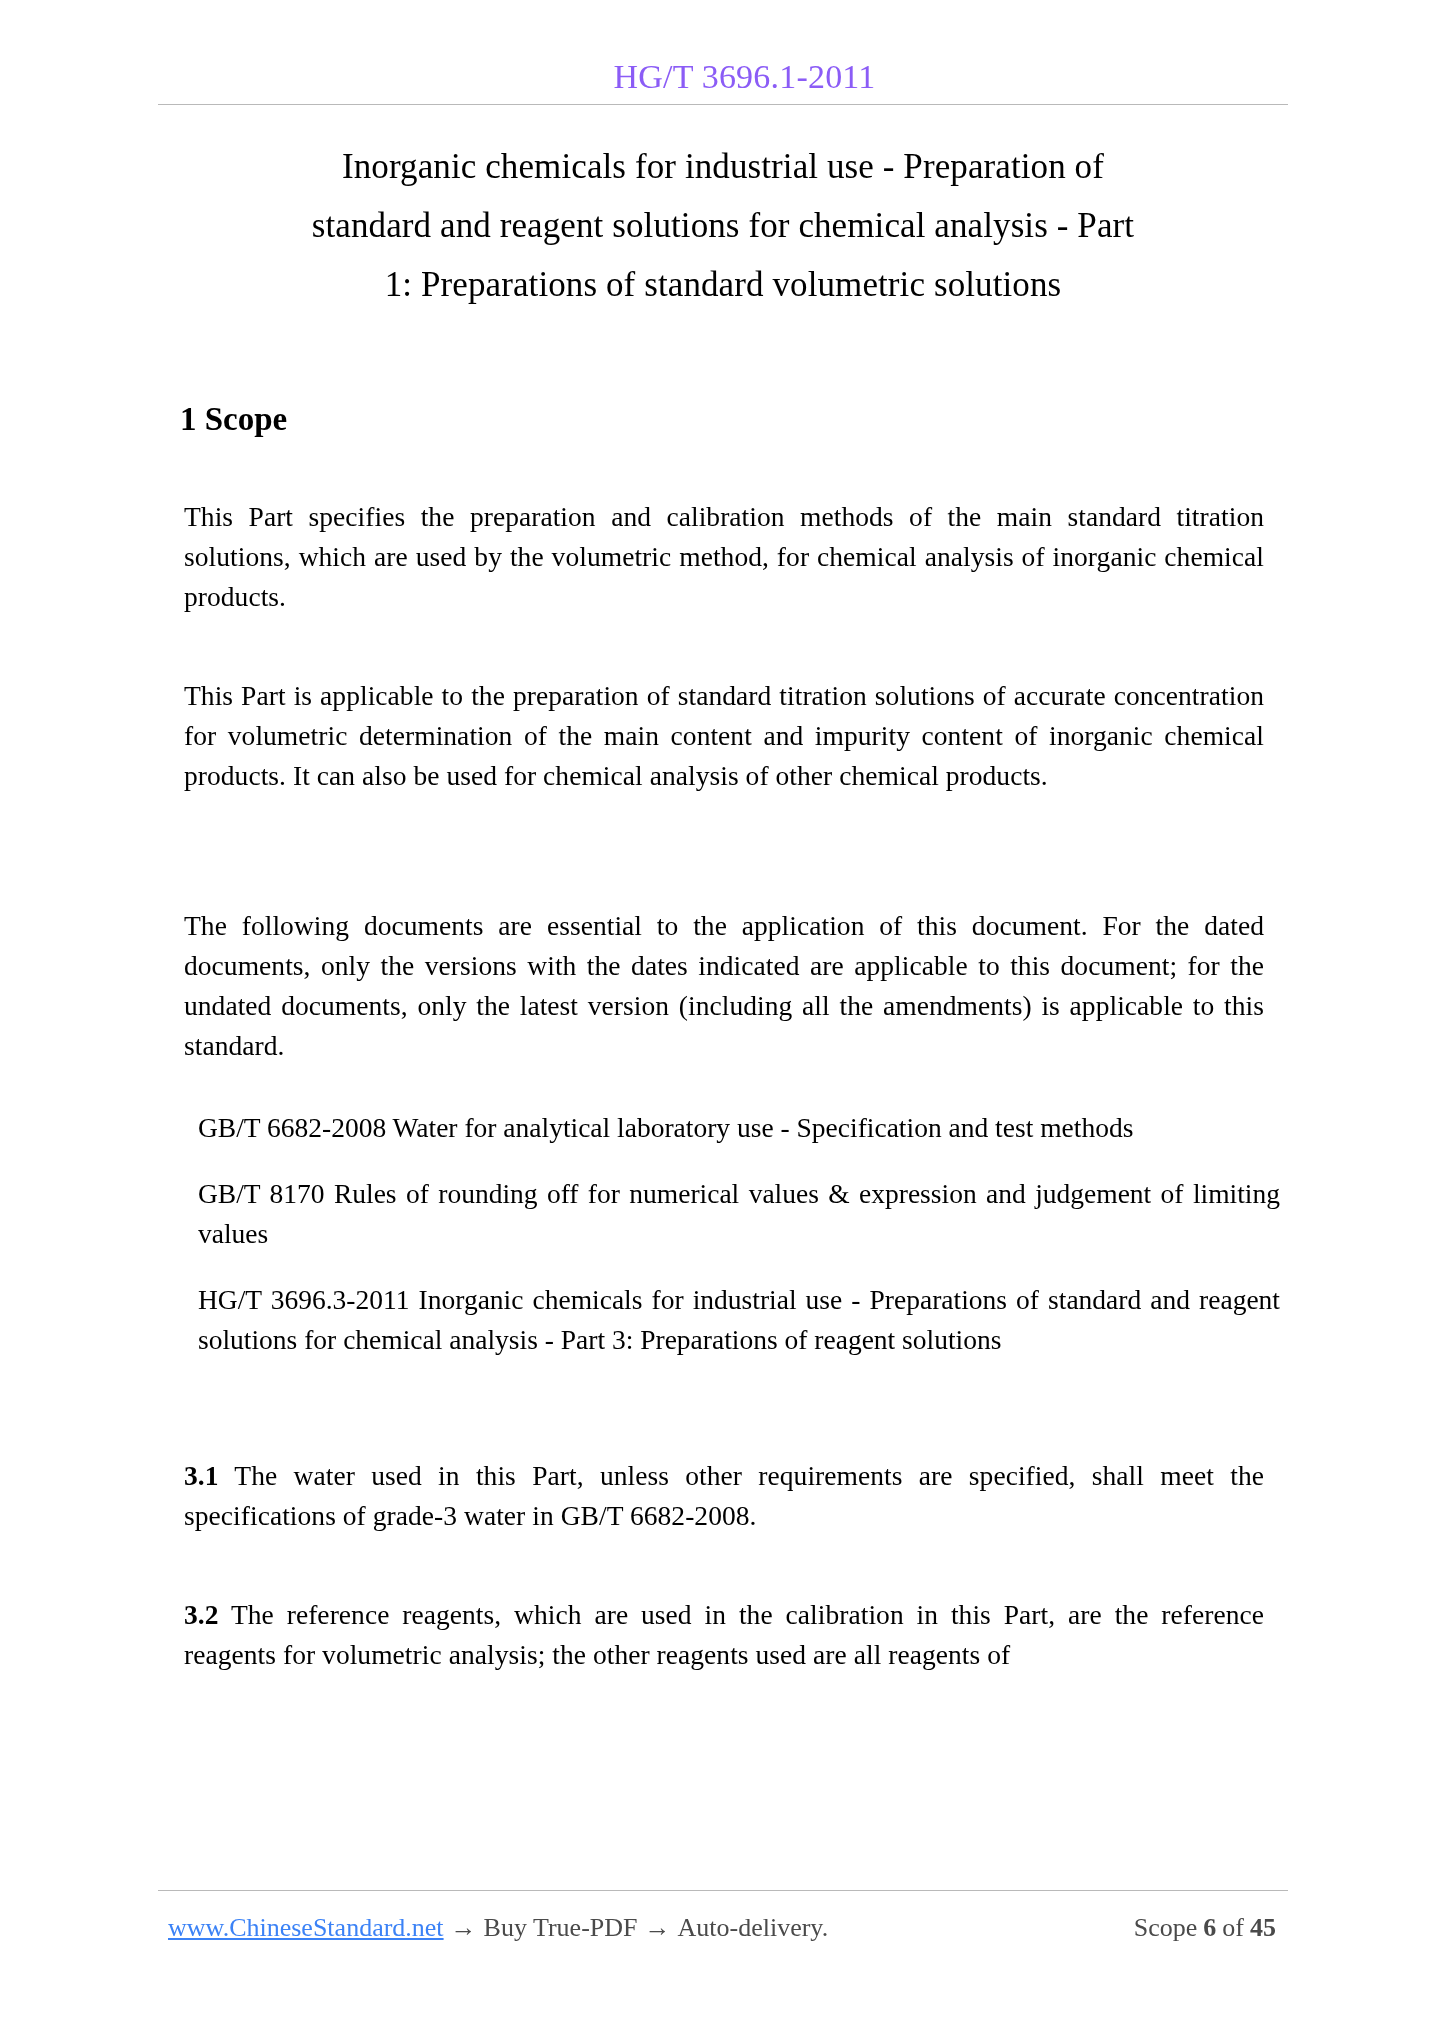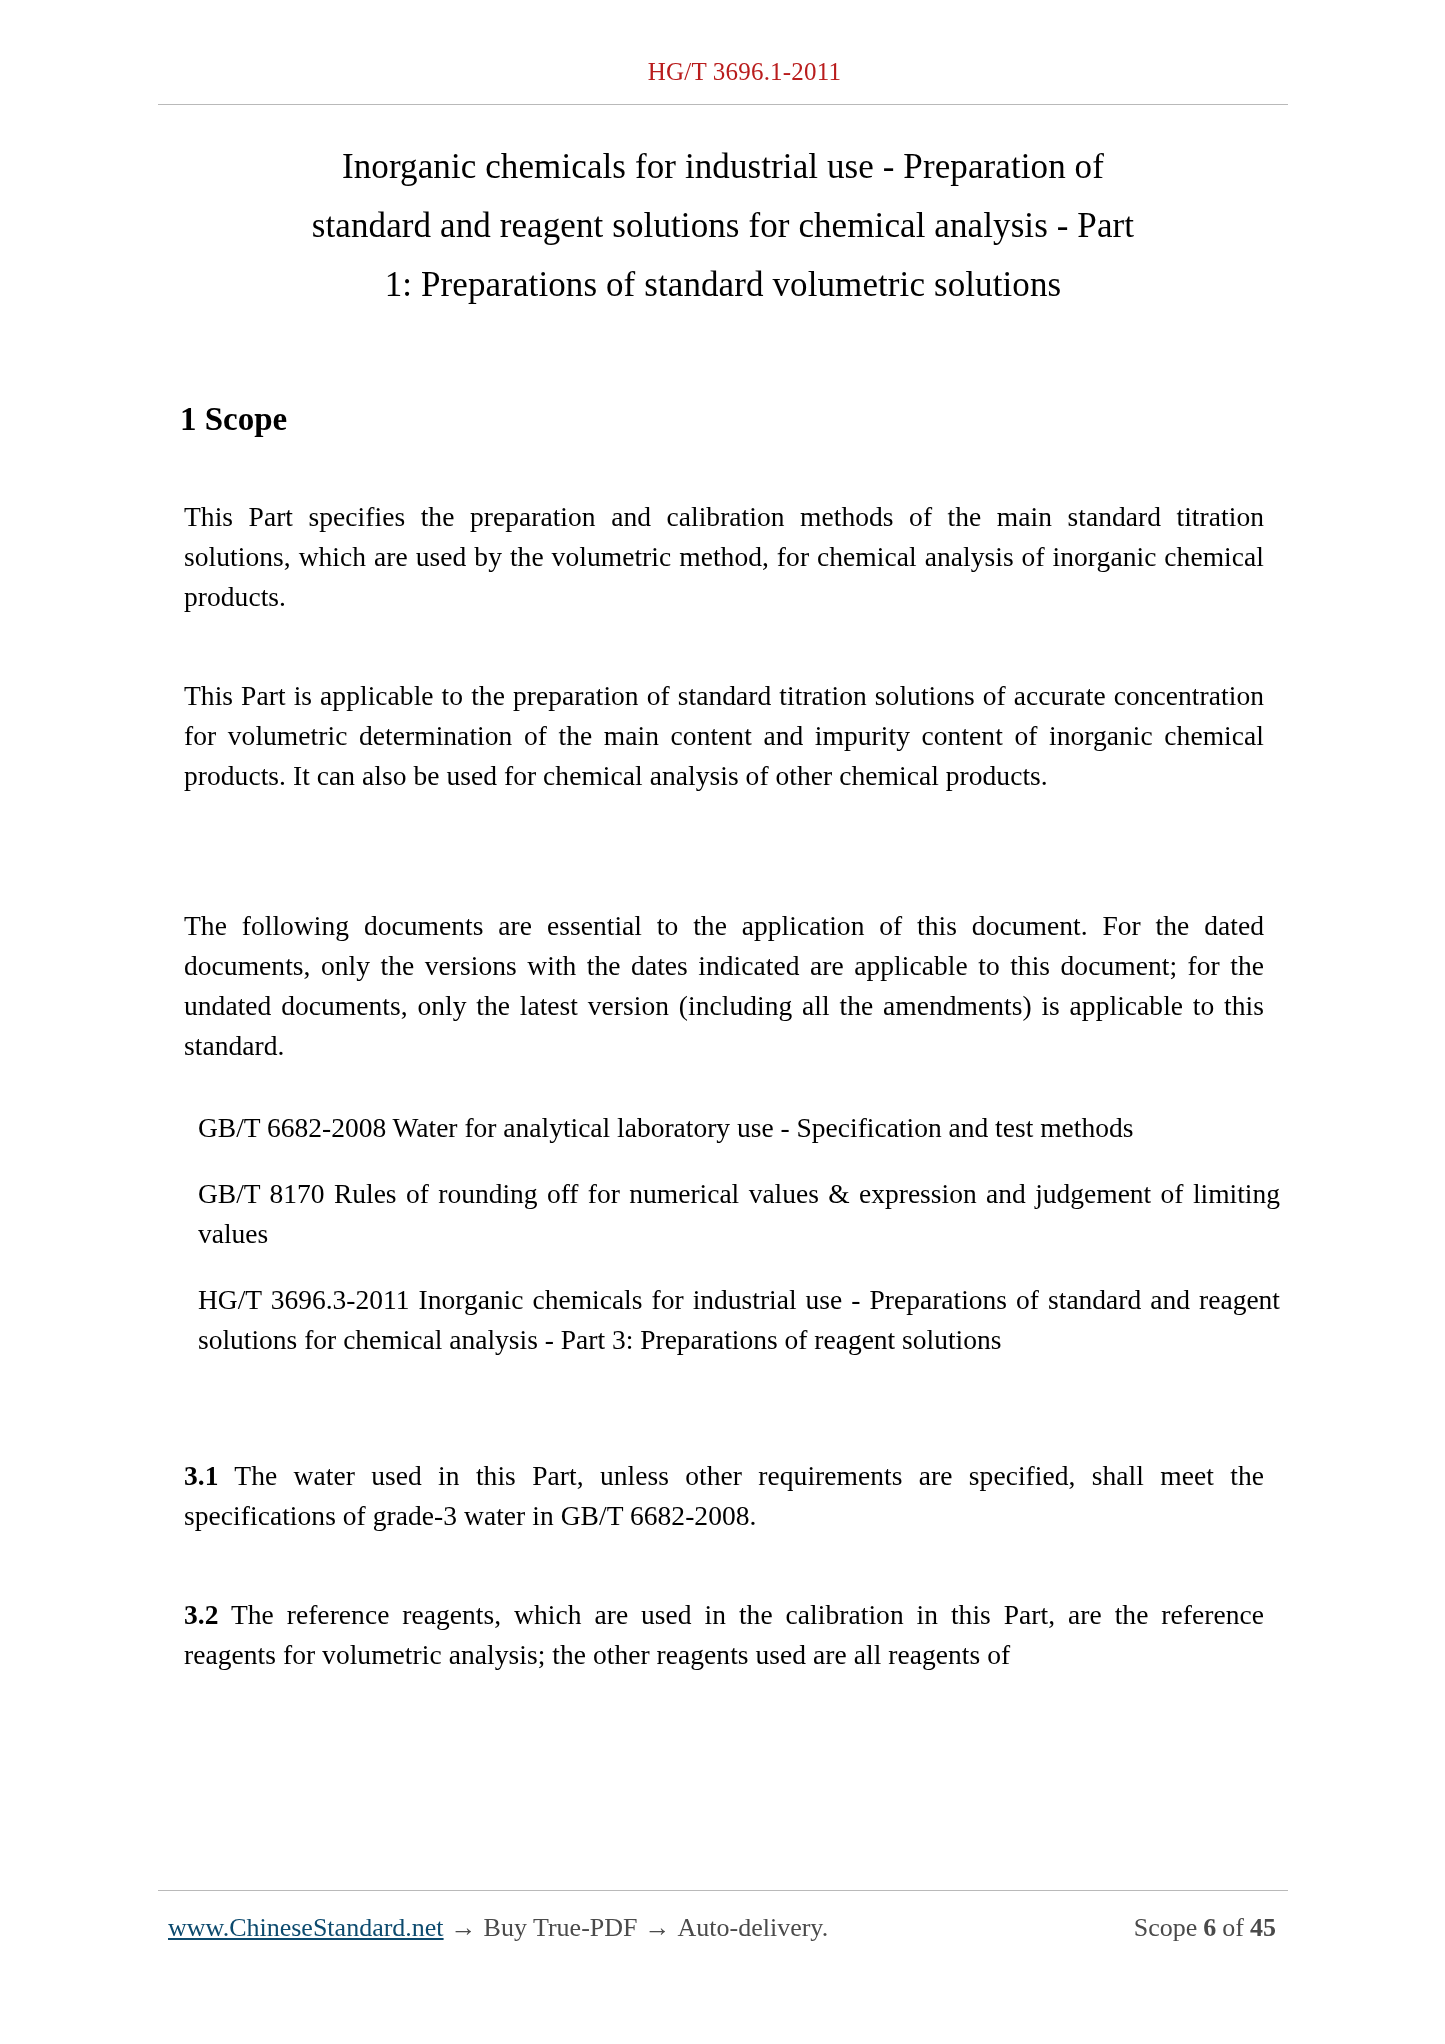--- a/index.html
+++ b/index.html
@@ -25,22 +25,22 @@
 
   
   .header {
     position: absolute;
     top: 58px;
     left: 158px;
     width: 1130px;
     text-align: center;
   }
   .header-text {
-    font-size: 25px;
-    color: #b91c1c;
+    font-size: 34px;
+    color: #8b5cf6;
     letter-spacing: 0.2px;
     display: inline-block;
     margin-left: 43px;
   }
   .header-rule {
     position: absolute;
     top: 104px;
     left: 158px;
     width: 1130px;
     height: 1px;
@@ -127,21 +127,21 @@
     line-height: 40px;
   }
   .footer-left {
     position: absolute;
     left: 10px;
     top: 0;
     white-space: nowrap;
   }
   .footer-left .site {
     text-decoration: underline;
-    color: #0c4a6e;
+    color: #3b82f6;
   }
   .footer-left .arrow {
     padding: 0 7px;
     font-size: 26px;
   }
   .footer-right {
     position: absolute;
     right: 6px;
     top: 0;
     white-space: nowrap;

